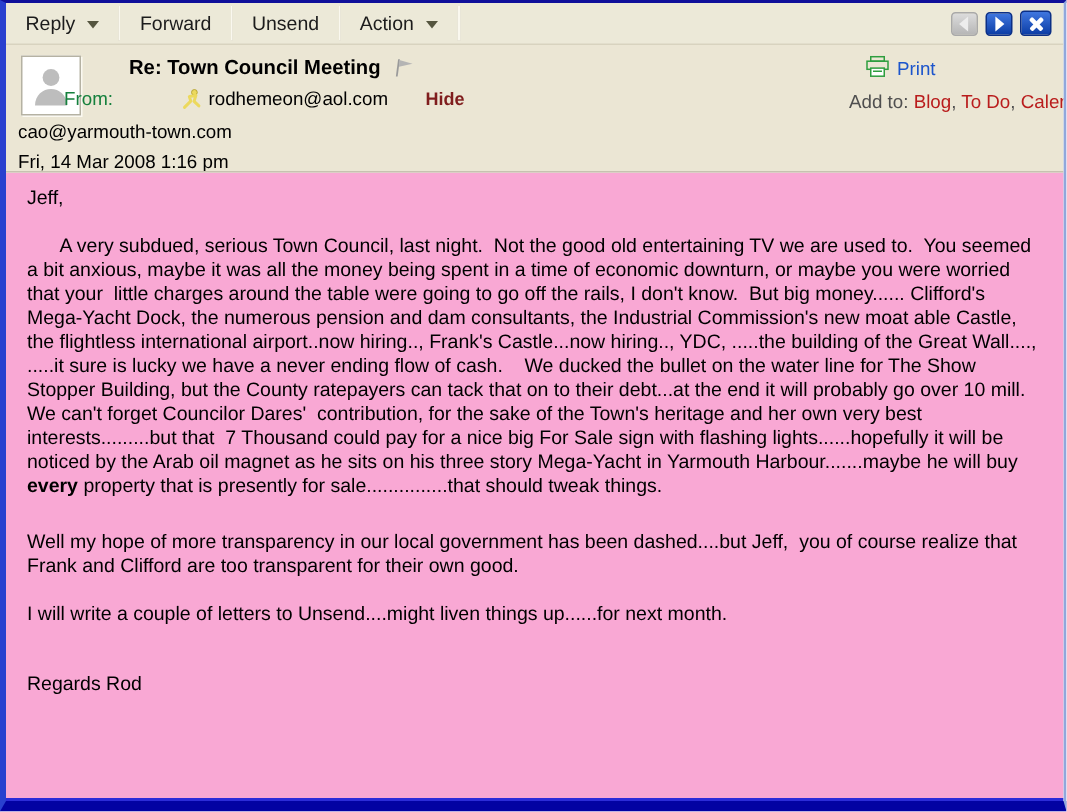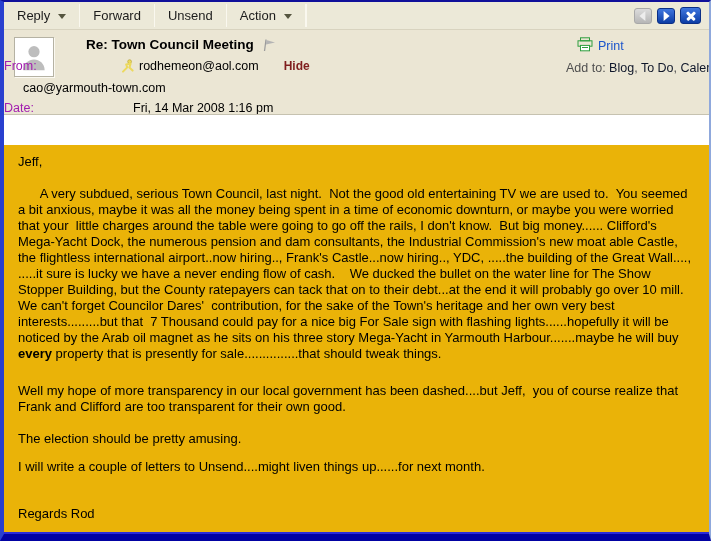--- a/index.html
+++ b/index.html
@@ -49,39 +49,39 @@
   .header{
     height:85px;flex:0 0 85px;background:#ebe6d4;position:relative;
     border-bottom:1px solid #c6c2b0;overflow:hidden;font-size:12.5px;
   }
   .avatar{
     position:absolute;left:10px;top:7px;width:40px;height:40px;background:#fff;
     border:1px solid #b5b2a3;box-shadow:1px 1px 0 #fbf9f1;
     display:flex;align-items:center;justify-content:center;
   }
   .hrow{position:absolute;left:0;display:flex;align-items:center;white-space:nowrap;}
-  .hlabel{width:110px;text-align:left;color:#a21caf;}
+  .hlabel{width:110px;text-align:center;color:#15803d;}
   .subject-row{left:82px;top:7px;}
   .subject{font-weight:bold;font-size:13.5px;color:#000;}
   .flag{margin-left:8px;display:inline-flex;}
   .from-row{top:29px;}
   .to-row{top:51px;}
   .date-row{top:71px;}
   .man{margin:0 4px 0 7px;display:inline-flex;}
   .hval{color:#000000;}
-  .to-row .hval,.date-row .hval{margin-left:19px;}
+  .to-row .hval,.date-row .hval{margin-left:8px;}
   .hide-link{margin-left:25px;color:#7f1d1d;font-weight:bold;text-decoration:none;font-size:12px;}
   .print-row{position:absolute;left:573px;top:7px;display:flex;align-items:center;gap:4px;}
   .print-link{color:#1c55cc;text-decoration:none;}
   .addto-row{position:absolute;left:562px;top:31px;white-space:nowrap;color:#4f4f4f;}
-  .addto-row a{color:#0f172a;text-decoration:none;}
+  .addto-row a{color:#b91c1c;text-decoration:none;}
   
   .mail-body{
-    flex:1;background:#eab308;color:#000;overflow:hidden;
-    padding:9px 16px 0 14px;font-size:13px;line-height:16px;margin-top:30px;
+    flex:1;background:#f9a8d4;color:#000;overflow:hidden;
+    padding:9px 16px 0 14px;font-size:13px;line-height:16px;
   }
   .mail-body p{margin:0 0 16px;white-space:pre-wrap;}
   p.main{margin-bottom:21px;}
   p.p4{margin-bottom:12px;}
   p.p5{margin-bottom:31px;}
   p.signature{margin:0;}
   .bottom-hl{flex:0 0 2px;background:#2b2bd8;}
 </style>
 </head>
 <body>
@@ -152,21 +152,20 @@
       </span>
       <span class="hval">rodhemeon@aol.com</span>
       <a class="hide-link" href="#">Hide</a>
     </div>
 
     <div class="hrow to-row">
       <span class="hval">cao@yarmouth-town.com</span>
     </div>
 
     <div class="hrow date-row">
-      <span class="hlabel">Date:</span>
       <span class="hval">Fri, 14 Mar 2008 1:16 pm</span>
     </div>
 
     <div class="print-row">
       <span>
         <svg width="17" height="15" viewBox="0 0 17 15">
           <rect x="3.5" y="0.8" width="9" height="3" fill="none" stroke="#2e9e3e" stroke-width="1"></rect>
           <rect x="1" y="3.8" width="14" height="5.4" fill="none" stroke="#2e9e3e" stroke-width="1"></rect>
           <rect x="3.5" y="8.4" width="9" height="5.4" fill="#fff" stroke="#2e9e3e" stroke-width="1"></rect>
           <line x1="5" y1="10.5" x2="11" y2="10.5" stroke="#2e9e3e" stroke-width="1"></line>
@@ -180,19 +179,18 @@
       <a href="#">Blog</a><span>,</span>
       <a href="#">To Do</a><span>,</span>
       <a href="#">Calendar</a>
     </div>
   </div>
 
   <div class="mail-body">
     <p>Jeff,</p>
     <p class="main"><span>      A very subdued, serious Town Council, last night.  Not the good old entertaining TV we are used to.  You seemed a bit anxious, maybe it was all the money being spent in a time of economic downturn, or maybe you were worried that your  little charges around the table were going to go off the rails, I don't know.  But big money...... Clifford's Mega-Yacht Dock, the numerous pension and dam consultants, the Industrial Commission's new moat able Castle, the flightless international airport..now hiring.., Frank's Castle...now hiring.., YDC, .....the building of the Great Wall...., .....it sure is lucky we have a never ending flow of cash.    We ducked the bullet on the water line for The Show Stopper Building, but the County ratepayers can tack that on to their debt...at the end it will probably go over 10 mill.  We can't forget Councilor Dares'  contribution, for the sake of the Town's heritage and her own very best interests.........but that  7 Thousand could pay for a nice big For Sale sign with flashing lights......hopefully it will be noticed by the Arab oil magnet as he sits on his three story Mega-Yacht in Yarmouth Harbour.......maybe he will buy </span><b>every</b><span> property that is presently for sale...............that should tweak things.</span></p>
     <p>Well my hope of more transparency in our local government has been dashed....but Jeff,  you of course realize that Frank and Clifford are too transparent for their own good.</p>
-    <p class="p4">The election should be pretty amusing.</p>
     <p class="p5">I will write a couple of letters to Unsend....might liven things up......for next month.</p>
     <p class="signature">Regards Rod</p>
   </div>
 
   <div class="bottom-hl"></div>
 </div>
 
 </body></html>

